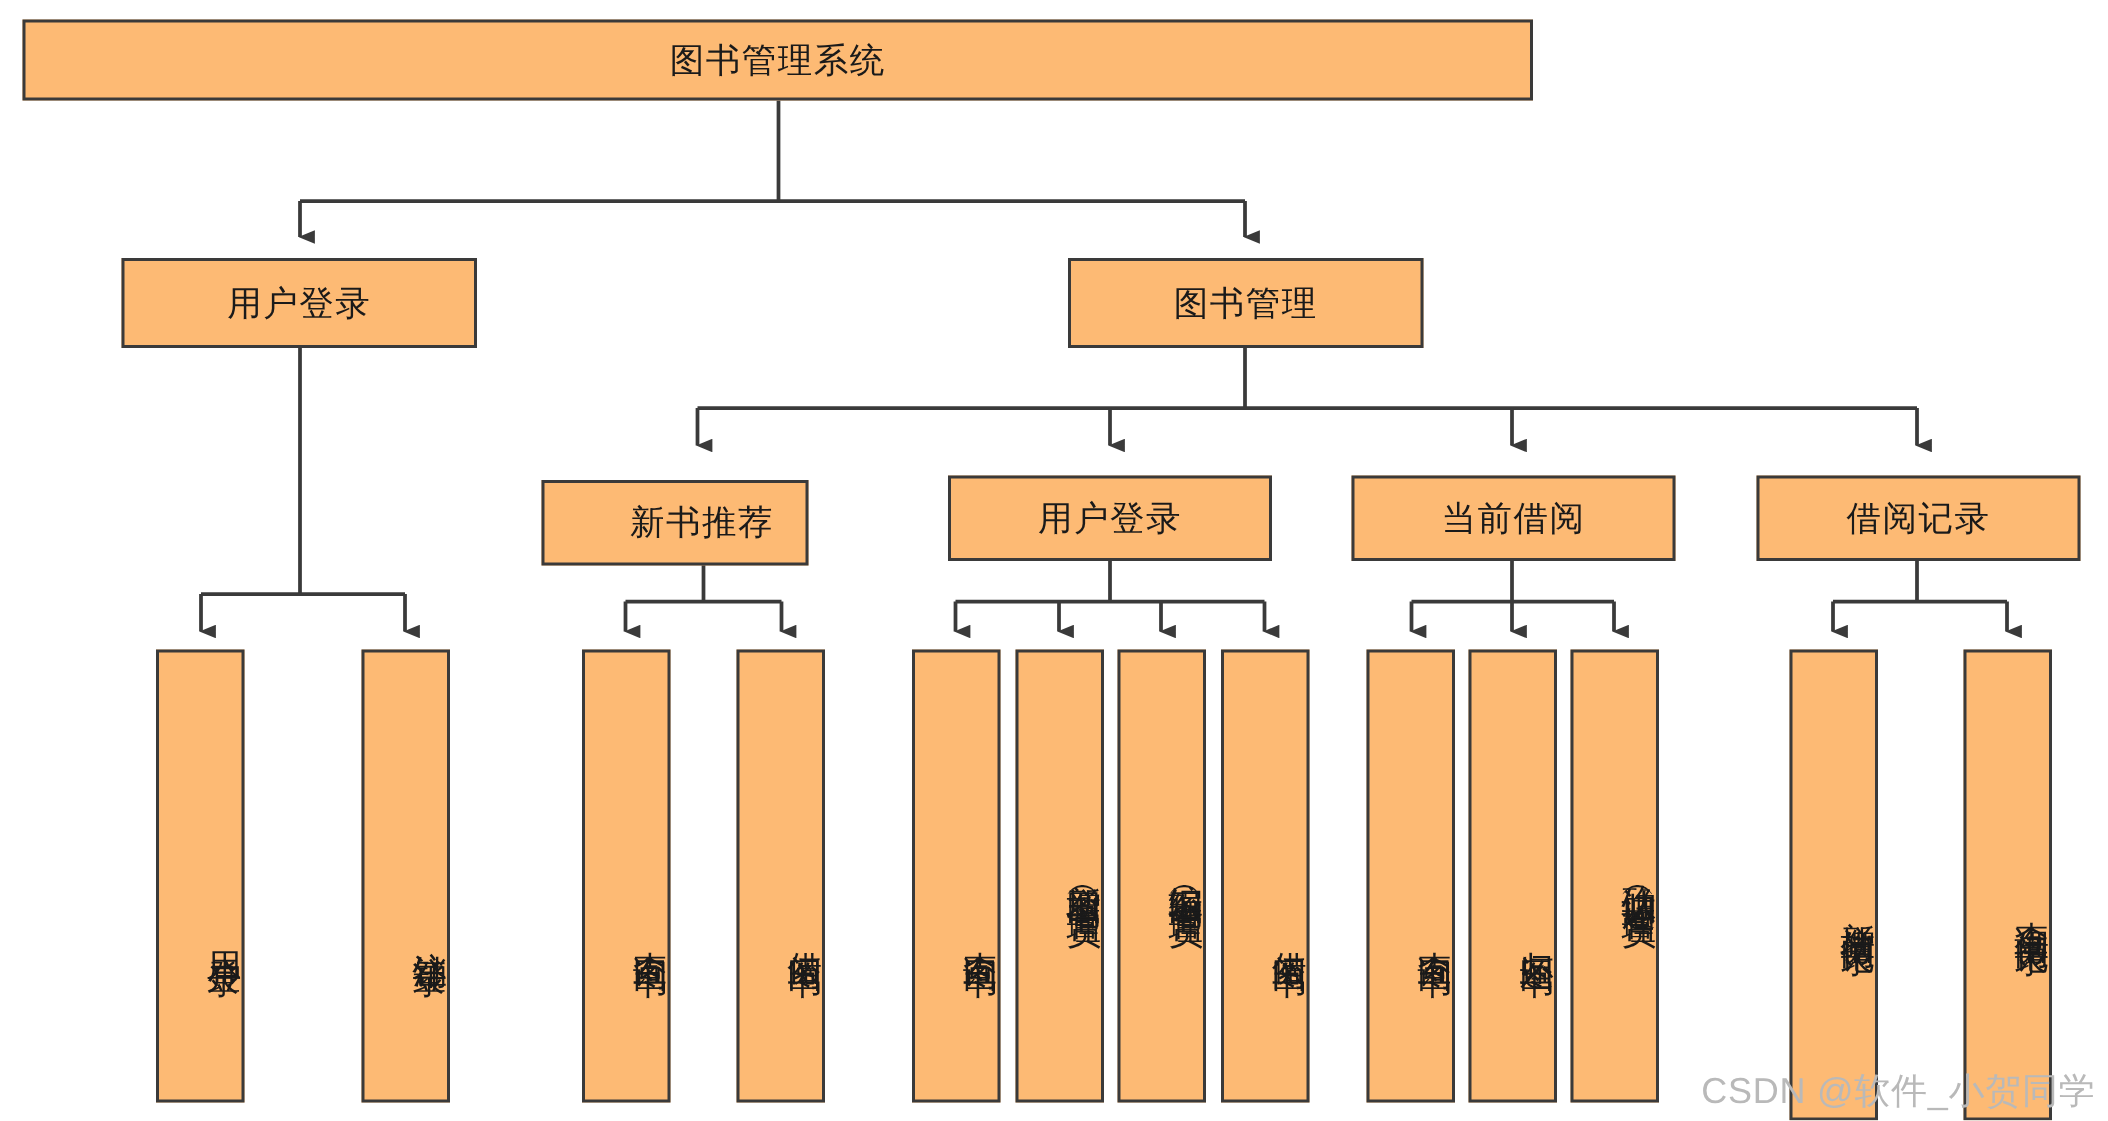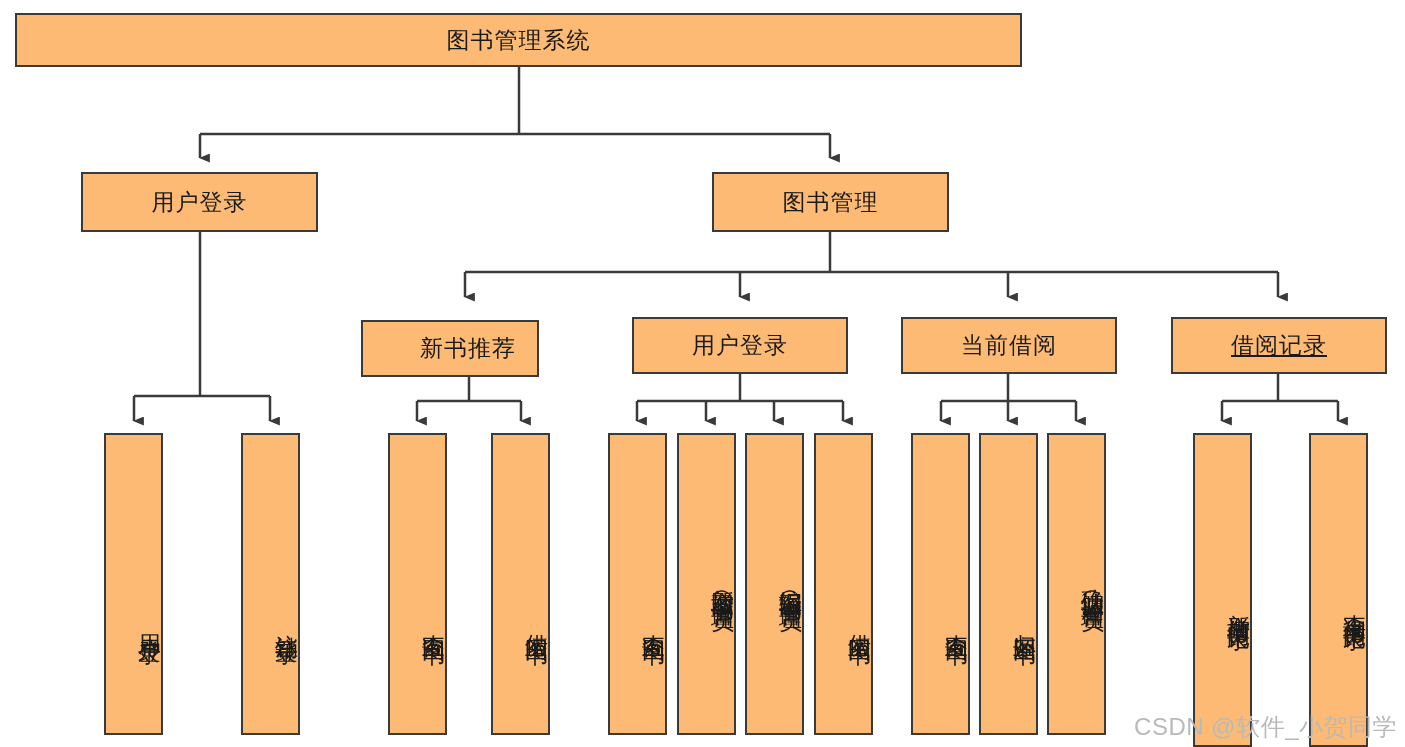--- a/index.html
+++ b/index.html
@@ -141,21 +141,21 @@
   </div>
 
   <div class="node h" style="left:632px; top:317px; width:216px; height:57px;">
     <span class="label">用户登录</span>
   </div>
 
   <div class="node h" style="left:901px; top:317px; width:216px; height:57px;">
     <span class="label">当前借阅</span>
   </div>
 
-  <div class="node h" style="left:1171px; top:317px; width:216px; height:57px;text-decoration:underline;">
+  <div class="node h" style="left:1171px; top:317px; width:216px; height:57px;">
     <span class="label">借阅记录</span>
   </div>
 
   <div class="node v" style="left:104px; top:433px; width:59px; height:302px; padding-top:82px;">
     <span class="label">用户登录</span>
   </div>
 
   <div class="node v" style="left:241px; top:433px; width:59px; height:302px; padding-top:82px;">
     <span class="label">注销登录</span>
   </div>

